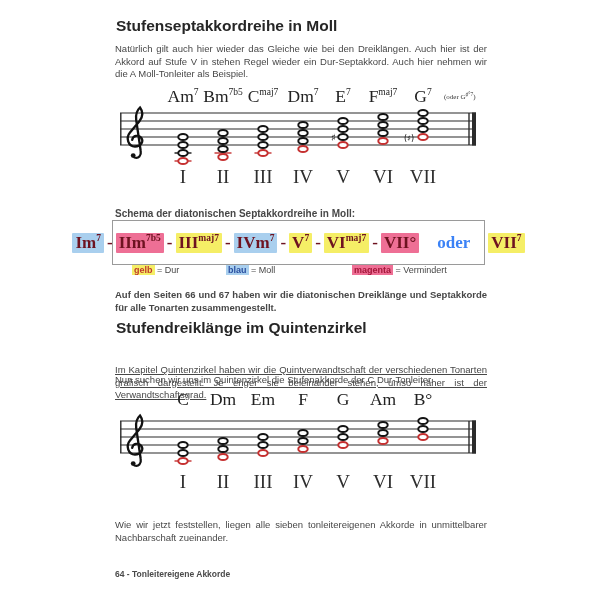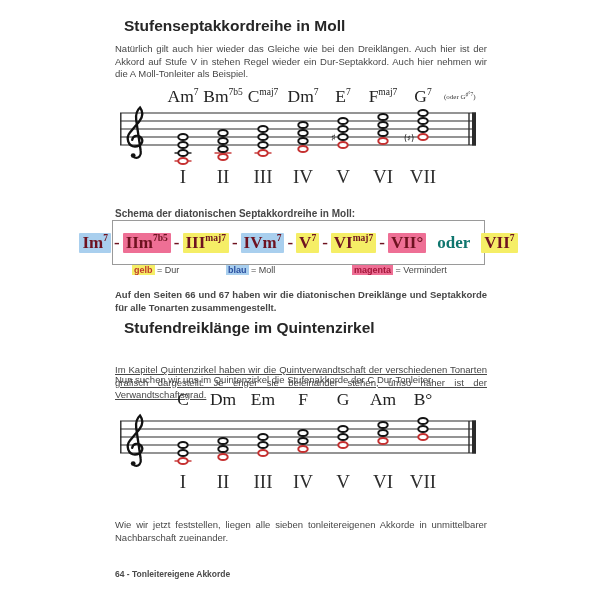--- a/index.html
+++ b/index.html
@@ -1,38 +1,38 @@
 <!DOCTYPE html>
 <html><head>
 <meta charset="utf-8">
 <style>
   html,body{margin:0;padding:0;}
   body{
     width:600px;height:600px;background:#ffffff;position:relative;
     font-family:"Liberation Sans",sans-serif;color:#454545;overflow:hidden;
   }
-  .h1{position:absolute;left:124px;font-size:15.5px;font-weight:bold;color:#262626;white-space:nowrap;text-align:right;}
+  .h1{position:absolute;left:116px;font-size:15.5px;font-weight:bold;color:#262626;white-space:nowrap;text-align:right;}
   #title1{top:17px;}
   #title2{top:319px;}
   .para{position:absolute;left:115px;width:372px;font-size:9.5px;line-height:1.32;text-align:justify;color:#474747;}
   #intro{top:43px;}
   #note66{top:289px;font-weight:bold;}
   #p1{top:364px;text-decoration:underline;}
   #p2{top:374px;}
   #outro{top:519px;}
   #schemaLabel{position:absolute;left:115px;top:208px;font-size:10px;font-weight:bold;color:#474747;}
   #formulaBox{
     position:absolute;left:112px;top:220px;width:371px;height:43px;
     border:1px solid #9a9a9a;display:flex;align-items:center;justify-content:center;
     font-family:"Liberation Serif",serif;font-weight:bold;font-size:17px;white-space:nowrap;
   }
   #formulaBox .tok{padding:0px 3px;border-radius:1px;}
   #formulaBox sup{font-size:9.5px;line-height:0;}
   #formulaBox .fsep{margin:0 3px;}
-  #formulaBox .fword{margin:0 11px;color:#0f766e;}
+  #formulaBox .fword{margin:0 18px;color:#3b82f6;}
   #legend{position:absolute;left:125px;top:265px;display:flex;font-size:9px;color:#474747;padding-left:7px;}
   #legend .legend-item{width:94px;white-space:nowrap;}
   #legend .hl-label{padding:0 2px;font-weight:bold;}
   .chord-row{position:absolute;left:120px;width:378px;height:26px;}
   #chordrow0{top:86px;}
   #chordrow1{top:389px;}
   .chord-row .sym{
     position:absolute;transform:translateX(-50%);white-space:nowrap;
     font-family:"Liberation Serif",serif;font-size:17.5px;color:#222;
   }

